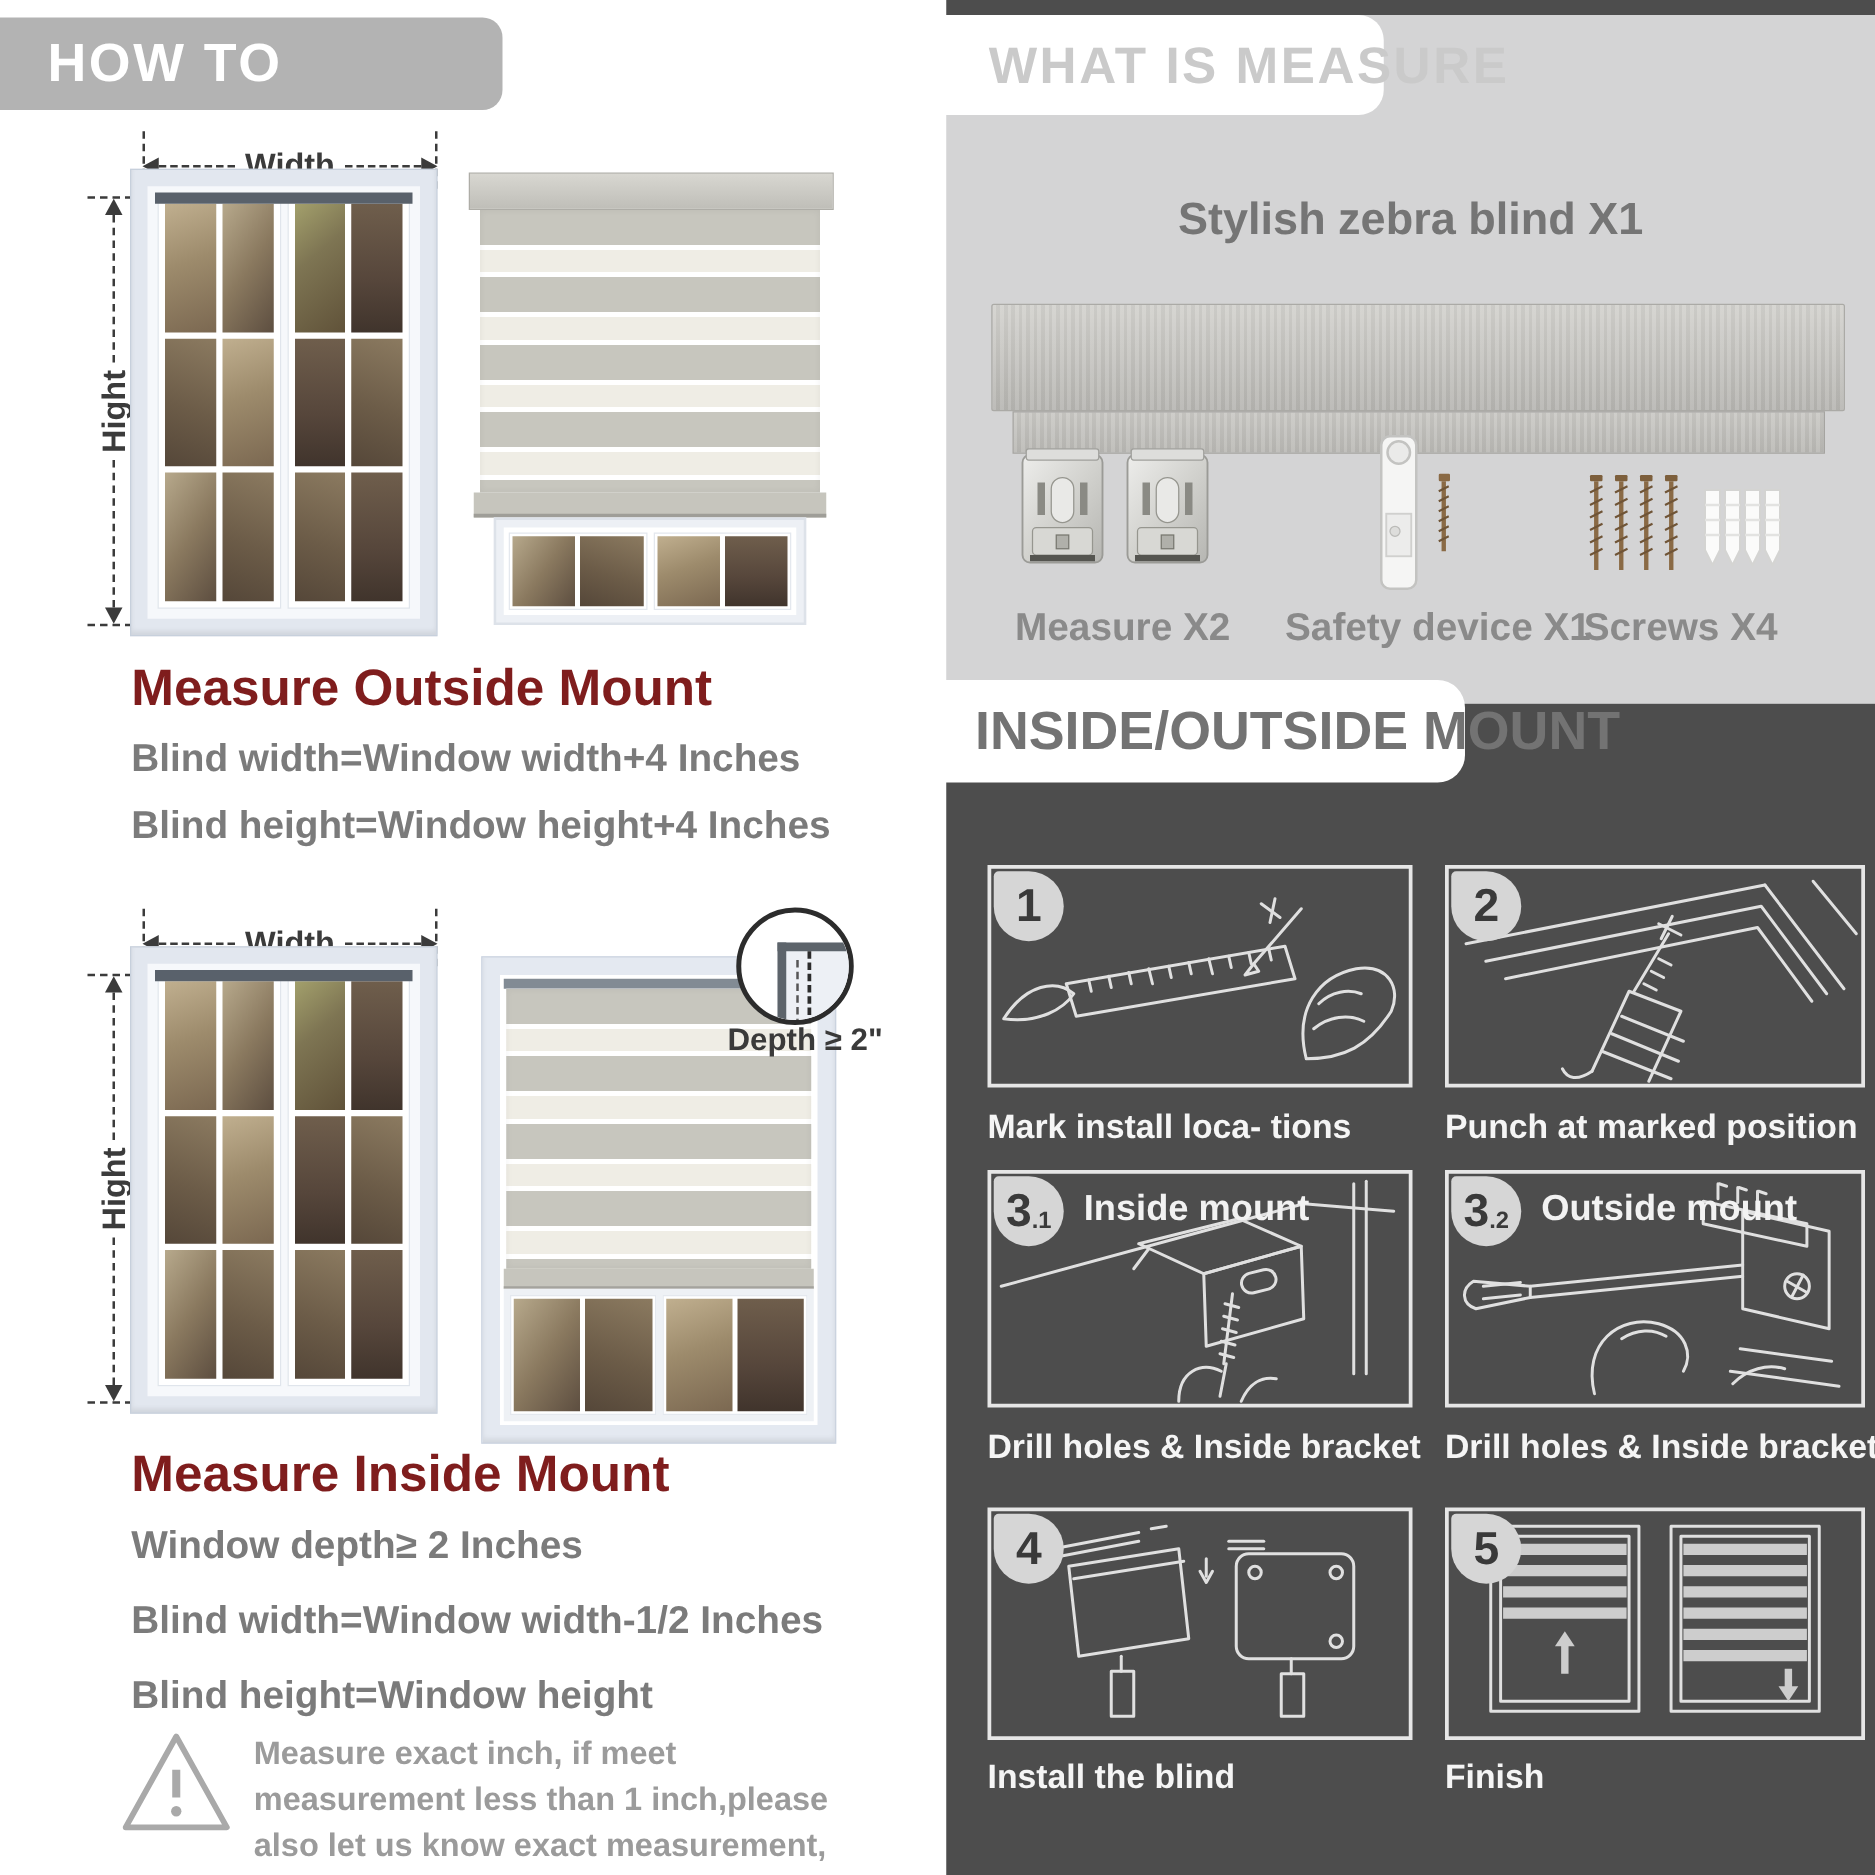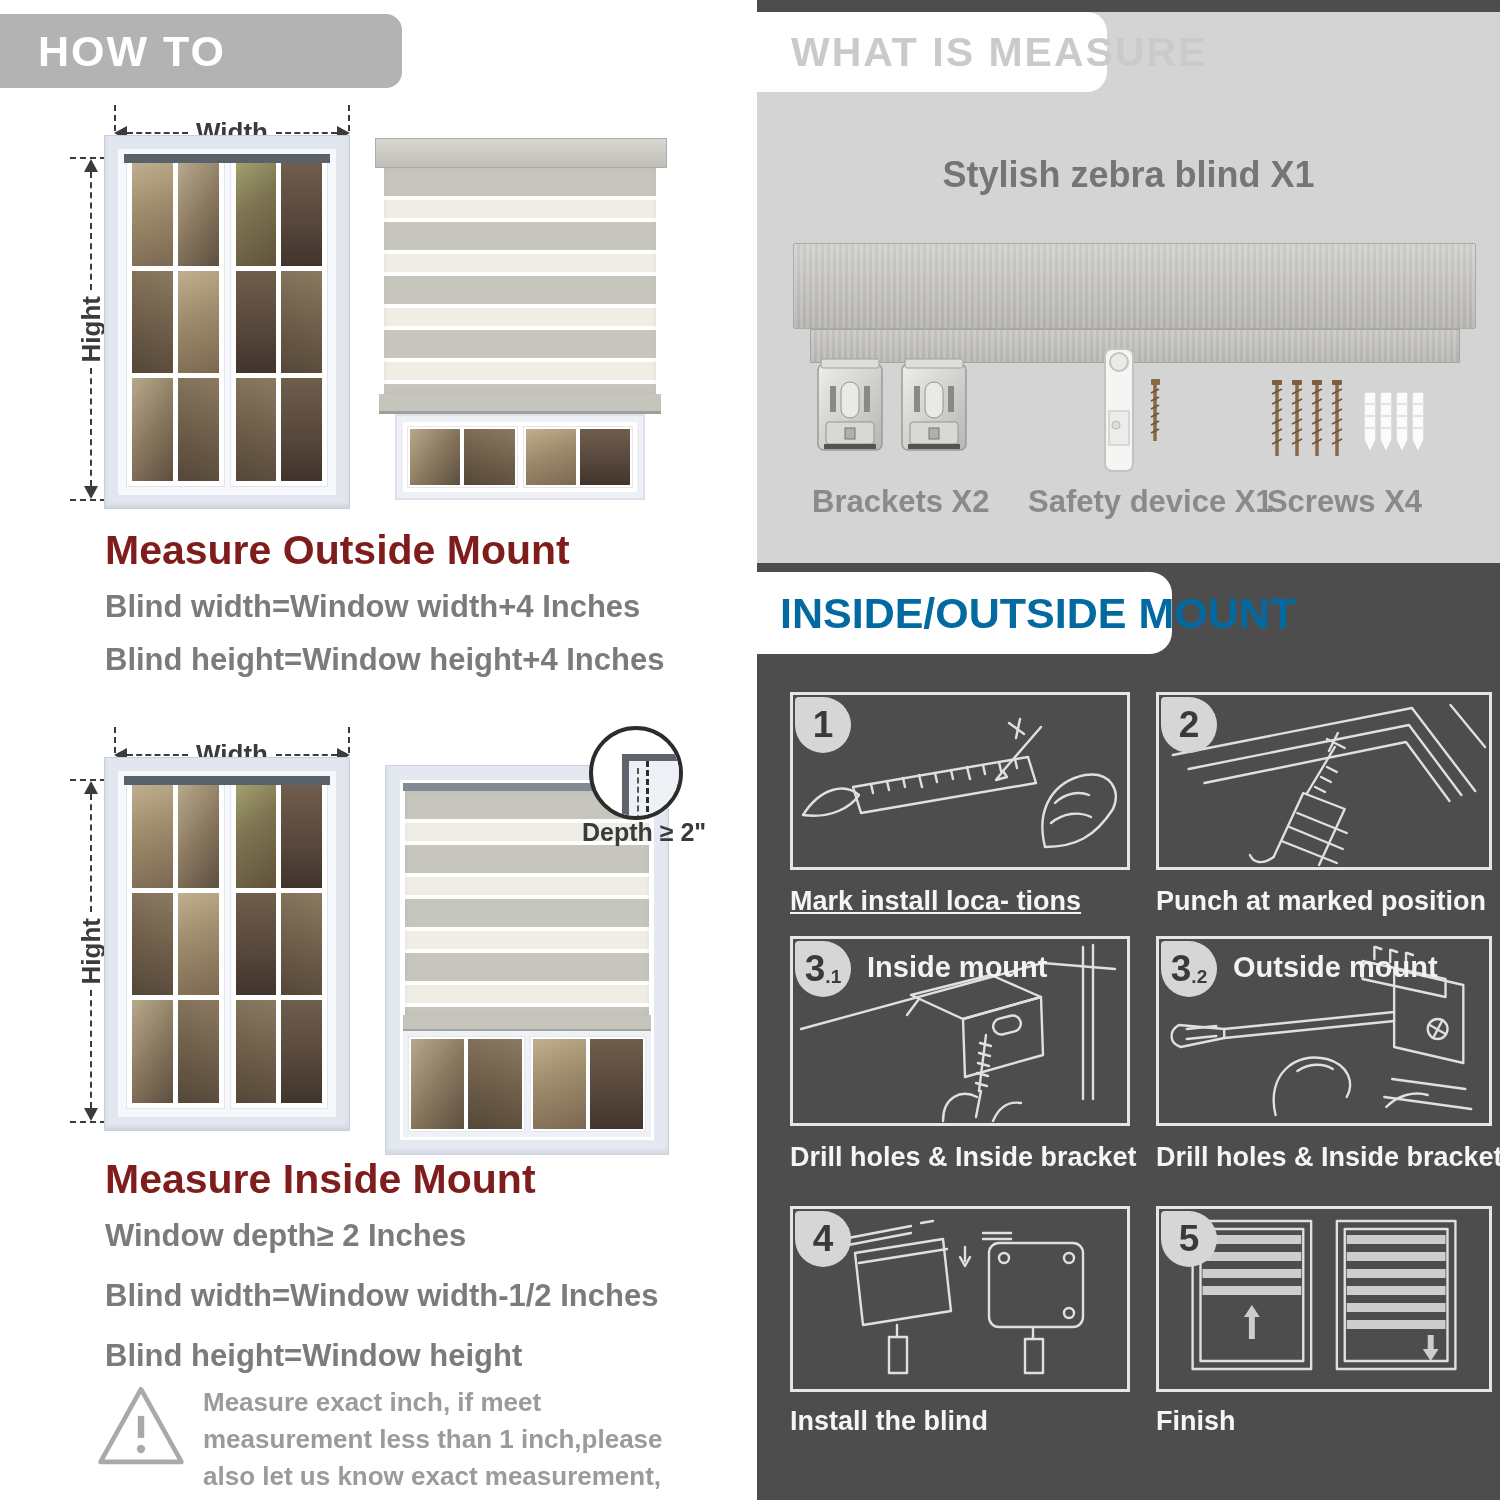--- a/index.html
+++ b/index.html
@@ -108,22 +108,22 @@
       linear-gradient(180deg,#d2d1cd,#c3c2be 55%,#b6b5b1);}
   .product-lip{left:810px;top:329px;width:650px;height:34px;border:1px solid #a5a4a0;
     background:
       repeating-linear-gradient(90deg, rgba(255,255,255,.10) 0 3px, rgba(0,0,0,.03) 3px 6px),
       linear-gradient(180deg,#c9c8c4,#b9b8b4);}
   .item-label{top:484px;text-align:center;font-size:31px;font-weight:bold;color:#8a8a8a;white-space:nowrap;}
 
   
   .dark-section{left:757px;top:563px;width:743px;height:937px;background:#4d4d4d;}
   .mount-banner{
-    left:750px;top:572px;width:422px;height:82px;background:#ffffff;
-    border-radius:0 22px 22px 0;color:#0369a1;font-weight:bold;font-size:43px;
+    left:750px;top:544px;width:422px;height:82px;background:#ffffff;
+    border-radius:0 22px 22px 0;color:#737373;font-weight:bold;font-size:43px;
     line-height:82px;padding-left:30px;white-space:nowrap;z-index:3;
   }
   .panel{border:3px solid #e6e6e6;background:#4d4d4d;}
   .panel svg{position:absolute;left:0;top:0;width:100%;height:100%;}
   .numcirc{
     position:absolute;left:2px;top:2px;width:56px;height:56px;background:#d6d6d6;
     border-radius:4px 50% 50% 50%;display:flex;align-items:center;justify-content:center;
     color:#3a3a3a;font-weight:bold;z-index:2;
   }
   .numcirc .n{font-size:37px;}
@@ -407,21 +407,21 @@
     </g>
     <g transform="translate(144,0)">
       <path d="M0 14 h12 v48 l-6 12 l-6 -12 Z" fill="#fbfbfa" stroke="#d4d4d2" stroke-width="1.6"></path>
       <line x1="0" y1="26" x2="12" y2="26" stroke="#e3e3e1" stroke-width="2"></line>
       <line x1="0" y1="38" x2="12" y2="38" stroke="#e3e3e1" stroke-width="2"></line>
       <line x1="0" y1="50" x2="12" y2="50" stroke="#e3e3e1" stroke-width="2"></line>
     </g>
   </g>
 </svg>
 
-<div class="abs item-label" style="left:812px;width:160px;">Brackets X2</div>
+<div class="abs item-label" style="left:812px;width:160px;">Measure X2</div>
 <div class="abs item-label" style="left:1028px;width:204px;">Safety device X1</div>
 <div class="abs item-label" style="left:1262px;width:165px;text-align:center;">Screws X4</div>
 
 <div class="abs dark-section"></div>
 <div class="abs mount-banner">
   <span>INSIDE/OUTSIDE MOUNT</span>
 </div>
 
 <div class="abs panel" style="left:790px;top:692px;width:340px;height:178px;">
   <svg viewBox="0 0 334 172" preserveAspectRatio="none">
@@ -445,21 +445,21 @@
       <path d="M252 152 C242 112 262 86 292 80 C318 76 328 96 320 114 C302 142 282 152 252 152"></path>
       <path d="M262 108 C272 98 286 96 296 100"></path>
       <path d="M258 128 C270 118 286 116 298 122"></path>
     </g>
   </svg>
   <div class="numcirc">
     <span class="n">1</span>
       <span class="ns"></span>
   </div>
 </div>
-<div class="cap" style="left:790px;top:886px;text-decoration:underline;">Mark install loca- tions</div>
+<div class="cap" style="left:790px;top:886px;">Mark install loca- tions</div>
 
 <div class="abs panel" style="left:1156px;top:692px;width:336px;height:178px;">
   <svg viewBox="0 0 334 172" preserveAspectRatio="none">
     <g class="lineart">
       <path d="M14 60 L256 13"></path>
         <path d="M256 13 L320 96"></path>
       <path d="M30 74 L253 30 L306 100"></path>
       <path d="M46 88 L250 47 L294 106"></path>
       <path d="M295 10 L330 52"></path>
       <path d="M150 98 L178 52"></path>

